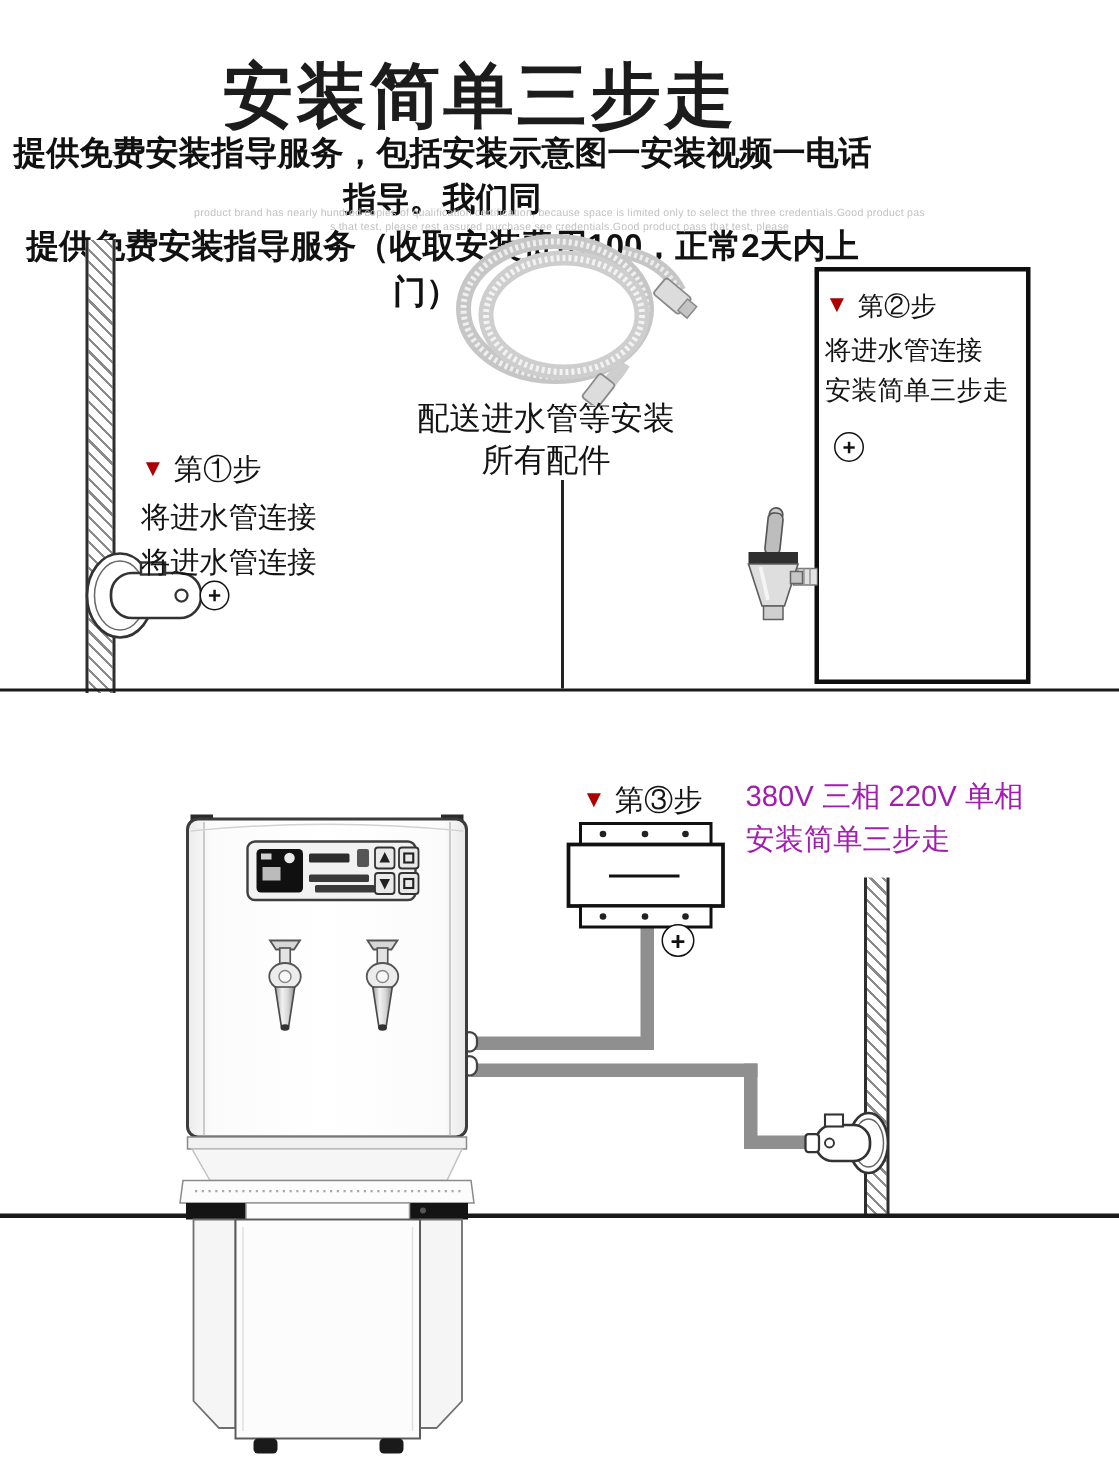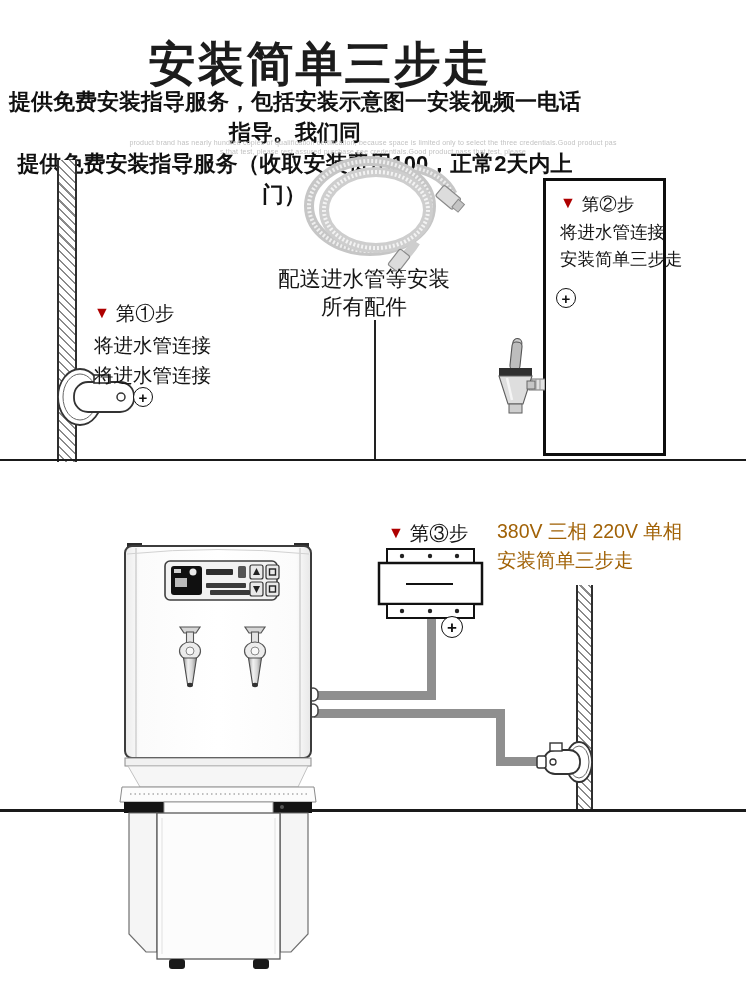--- a/index.html
+++ b/index.html
@@ -20,25 +20,25 @@
         border-left:2px solid #2e2e2e;border-right:2px solid #2e2e2e;box-sizing:border-box;}
   .wall-left{left:57px;top:160px;width:20px;height:302px;}
   .wall-right{left:576px;top:585px;width:17px;height:226px;}
   .ground{background:#1a1a1a;}
   .ground-upper{left:0;top:459px;width:746px;height:2px;}
   .ground-lower{left:0;top:809px;width:746px;height:2.5px;}
   
   .step-text{font-size:19.5px;line-height:30px;color:#141414;white-space:nowrap;}
   .marker{color:#ae0000;font-size:16px;margin-right:6px;position:relative;top:-2px;}
   .step1-block{left:94px;top:298px;}
-  .step2-box{left:543px;top:178px;width:123px;height:278px;border:3px solid #0e0e0e;
-             box-sizing:border-box;padding:10px 6px 0 14px;background:#fff;}
+  .step2-box{left:543px;top:178px;width:144px;height:278px;border:3px solid #0e0e0e;
+             box-sizing:border-box;padding:10px 6px 0 4px;background:#fff;}
   .step2-box .step-text{font-size:17.5px;line-height:27.5px;}
   .step3-label{left:388px;top:520px;font-size:19.5px;color:#141414;white-space:nowrap;}
-  .power-text{left:497px;top:517px;font-size:19.5px;line-height:29px;color:#a16207;white-space:nowrap;}
+  .power-text{left:497px;top:517px;font-size:19.5px;line-height:29px;color:#a21caf;white-space:nowrap;}
   .hose-caption{left:259px;top:265px;width:210px;text-align:center;font-size:21.5px;
                 line-height:28px;color:#141414;}
   .connector-line{left:374px;top:320px;width:2px;height:139px;background:#222;}
   
   .plus{width:20px;height:20px;border:1.7px solid #111;border-radius:50%;box-sizing:border-box;
         display:flex;align-items:center;justify-content:center;font-size:15px;font-weight:700;
         color:#111;line-height:1;background:#fff;}
   .plus-3{width:22px;height:22px;font-size:17px;}
   
   .pipe{background:#8f8f8f;}

